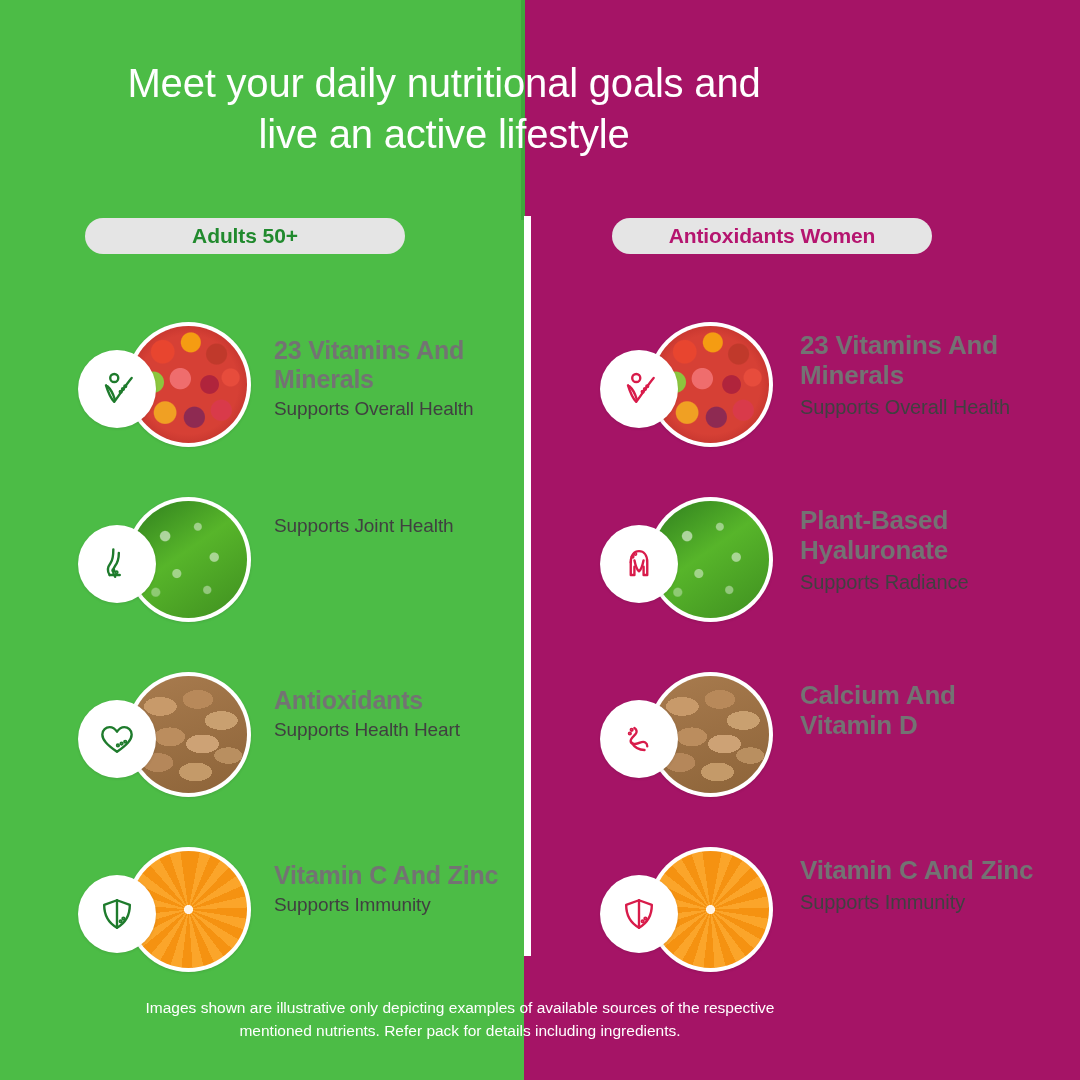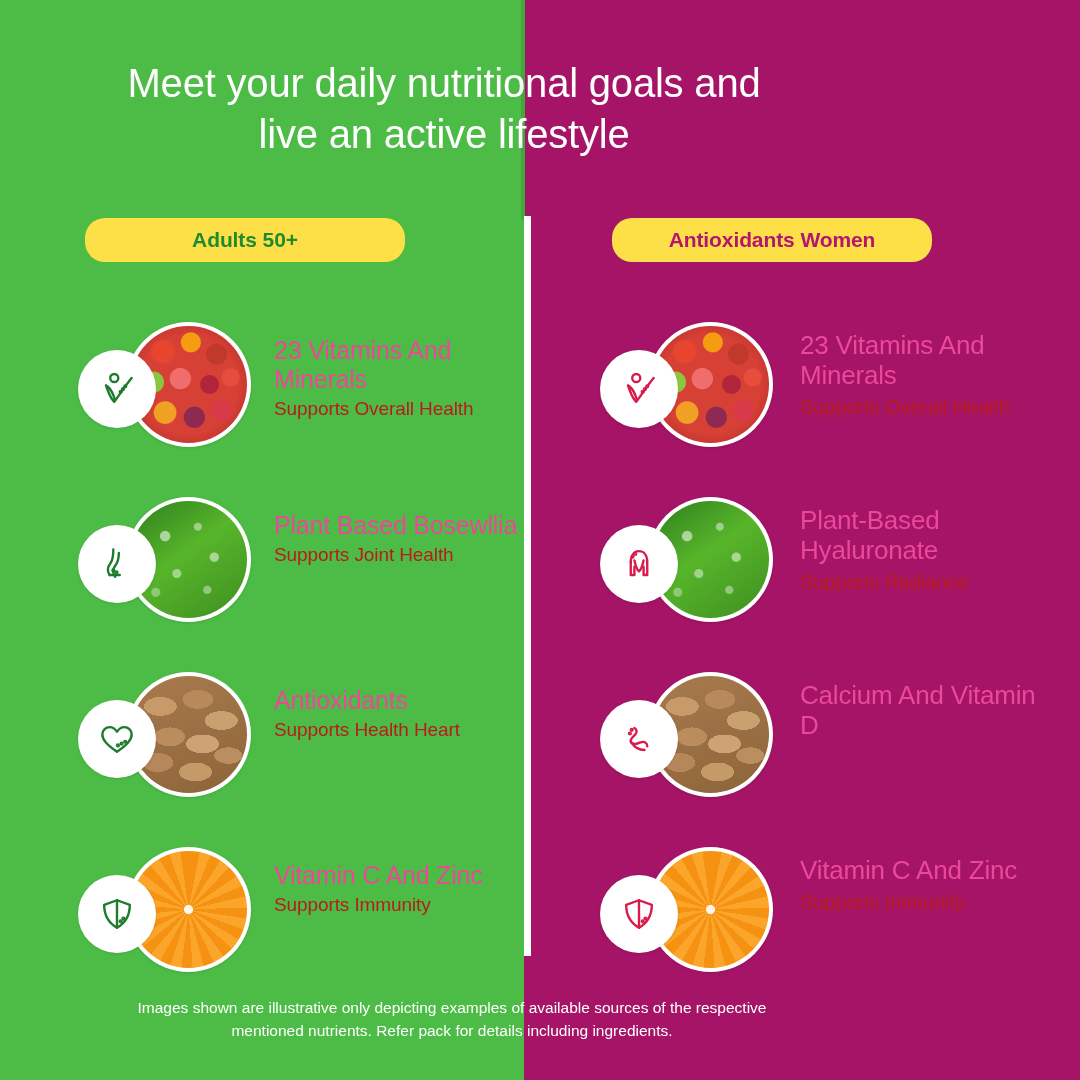--- a/index.html
+++ b/index.html
@@ -23,22 +23,22 @@
     position:absolute; top:58px; left:0; width:888px;
     text-align:center; color:#ffffff;
     font-size:40px; font-weight:400; line-height:1.28;
     letter-spacing:-0.2px;
     z-index:5;
   }
   .headline .l2 { display:block; }
 
   
   .pill {
-    position:absolute; height:44px; border-radius:20px;
-    background:#fde047; display:flex; align-items:center; justify-content:center;
+    position:absolute; height:36px; border-radius:20px;
+    background:#e5e5e5; display:flex; align-items:center; justify-content:center;
     font-size:21px; font-weight:700; letter-spacing:-0.1px;
     z-index:6;
   }
   .pill-left  { left:85px;  top:218px; width:320px; color:#218A2E; }
   .pill-right { left:612px; top:218px; width:320px; color:#B5156F; }
 
   
   .col { position:absolute; z-index:4; }
   .col-left  { left:78px;  top:322px; width:440px; }
   .col-right { left:600px; top:322px; width:450px; }
@@ -62,26 +62,26 @@
     display:flex; align-items:center; justify-content:center;
     box-shadow:0 1px 3px rgba(0,0,0,0.10);
     z-index:3;
   }
   .feature .badge svg { width:44px; height:44px; display:block; }
 
   .feature .txt { position:absolute; left:196px; top:14px; right:0; }
   .col-right .feature .txt { left:200px; top:8px; }
 
   .feature .title {
-    color:#ec4899; font-weight:400; font-size:25px;
+    color:#737373; font-weight:700; font-size:25px;
     line-height:1.16; letter-spacing:-0.2px;
   }
   .col-right .feature .title { font-size:26px; line-height:1.16; }
   .feature .sub {
-    color:#b91c1c; font-weight:400; font-size:19px;
+    color:#404040; font-weight:400; font-size:19px;
     line-height:1.3; margin-top:3px; letter-spacing:-0.1px;
   }
   .col-right .feature .sub { font-size:20px; margin-top:4px; }
 
   
   .art-fruit {
     background:
       radial-gradient(circle at 28% 22%, #e8452f 0 9%, transparent 10%),
       radial-gradient(circle at 52% 14%, #f59c12 0 8%, transparent 9%),
       radial-gradient(circle at 74% 24%, #c0392b 0 8%, transparent 9%),
@@ -124,21 +124,21 @@
   }
   .art-orange::after {
     content:""; position:absolute; inset:0; border-radius:50%;
     background:
       radial-gradient(circle at 50% 50%, rgba(255,255,255,.9) 0 5%, transparent 6%),
       radial-gradient(circle at 50% 50%, transparent 0 86%, #ee7b10 87%, #f08c1a 100%);
   }
 
   
   .footer {
-    position:absolute; left:0; bottom:38px; width:904px;
+    position:absolute; left:8px; bottom:38px; width:904px;
     text-align:center; color:#ffffff;
     font-size:15.5px; line-height:1.45; font-weight:400;
     z-index:7;
   }
   .footer span { display:block; }
 </style>
 </head>
 <body>
 
 <div class="panel panel-left"></div>
@@ -187,21 +187,20 @@
     <div class="badge">
       <svg viewBox="0 0 48 48" fill="none" stroke="#1E7B2C" stroke-width="2.6" stroke-linecap="round" stroke-linejoin="round">
         <path d="M20 8 C20 14 20 19 17 23 C14 27 13 32 16 36"></path>
         <path d="M26 12 C26 18 25 22 22 26 C19 30 19 34 22 38"></path>
         <path d="M16 36 L27 36"></path>
         <circle cx="20" cy="31" r="1"></circle>
           <circle cx="23.5" cy="33" r="1"></circle>
       </svg>
     </div>
     <div class="txt">
-      <div class="title">Plant Based Bosewllia</div>
       <div class="sub">Supports Joint Health</div>
     </div>
   </div>
 
   <div class="feature">
     <div class="art">
       <div class="art-inner art-almond"></div>
     </div>
     <div class="badge">
       <svg viewBox="0 0 48 48" fill="none" stroke="#1E7B2C" stroke-width="2.6" stroke-linecap="round" stroke-linejoin="round">

